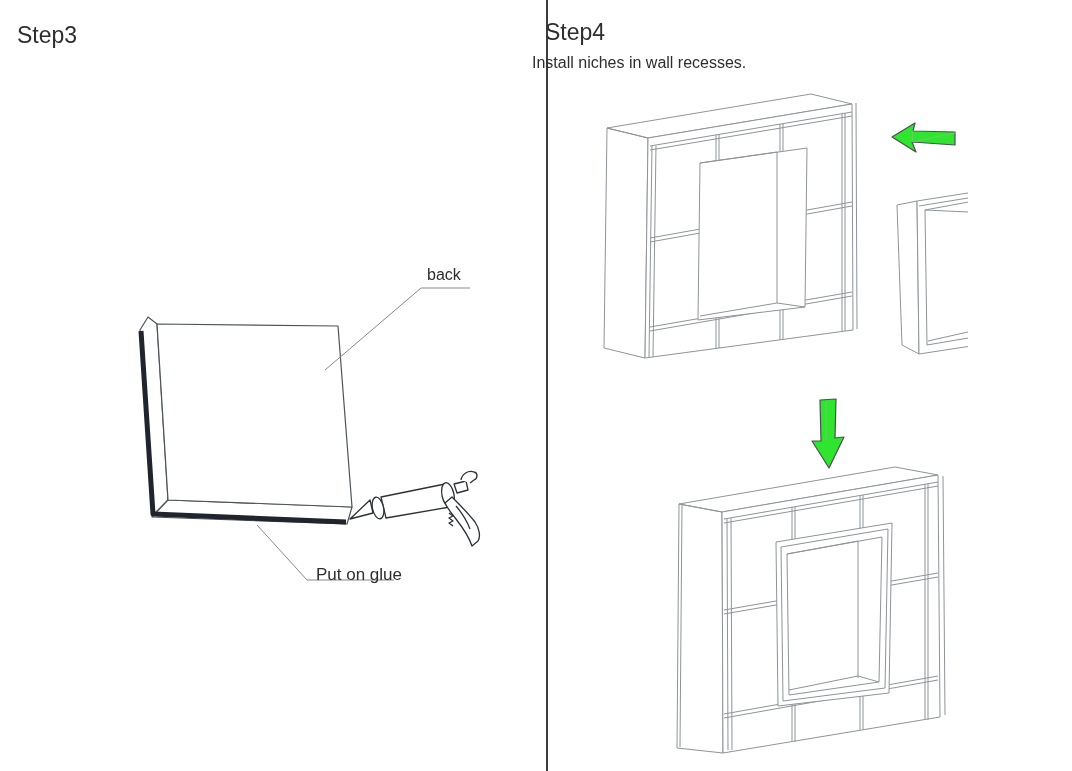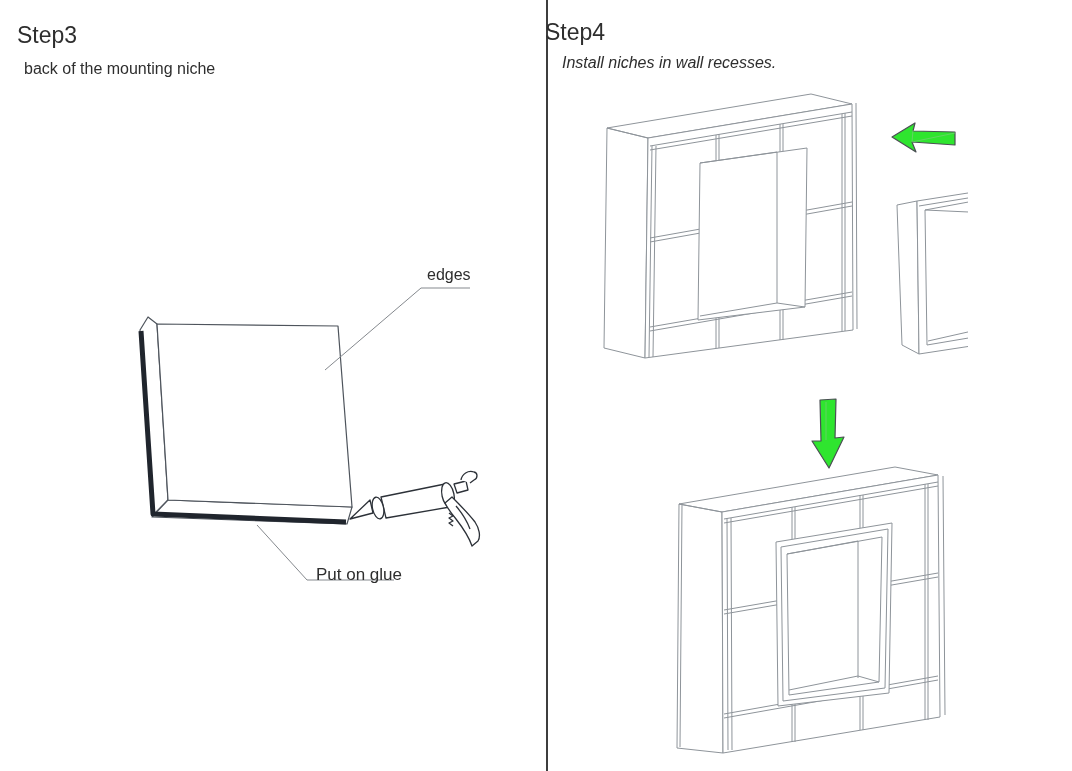--- a/index.html
+++ b/index.html
@@ -19,21 +19,20 @@
 </head>
 <body>
 
 <div class="page">
 
   <div class="divider"></div>
 
   <section>
     <div class="step-title" style="left:17px; top:22px;">Step3</div>
     <div class="instr" style="left:24px; top:59px;">
-      <div>back of the mounting niche</div>
     </div>
 
     <svg id="art-left" class="art" viewBox="0 0 547 771">
 
       <g fill="#ffffff" stroke="#4e545c" stroke-width="1.2" stroke-linejoin="round">
         <polygon points="157,324 148,317 140,330 153,515 168,500"></polygon>
         <polygon points="168,500 352,507 347,524 152,517"></polygon>
         <polygon points="157,324 338,326 352,507 168,500"></polygon>
       </g>
 
@@ -50,27 +49,27 @@
         <path fill="none" d="M456,506 C462,513 467,521 470,529"></path>
         <path fill="none" d="M449,513 l4,3 -4,2 4,3 -4,2 4,3"></path>
       </g>
 
       <g fill="none" stroke-width="1" stroke="#85898E">
         <path d="M325,370 L421,288 L470,288"></path>
         <path d="M257,525 L307,580 L394,580"></path>
       </g>
     </svg>
 
-    <div class="fig-label" style="left:427px; top:266px;">edges</div>
+    <div class="fig-label" style="left:427px; top:266px;">back</div>
     <div class="fig-label glue-label" style="left:316px; top:553px;margin-top:12px;">Put on glue</div>
   </section>
 
   <section>
     <div class="step-title" style="left:545px; top:19px;">Step4</div>
-    <div class="instr" style="left:562px; top:53px;font-style:italic;">Install niches in wall recesses.</div>
+    <div class="instr" style="left:532px; top:53px;">Install niches in wall recesses.</div>
 
     <svg id="art-right" class="art" viewBox="547 0 525 771">
 
       <g fill="none" stroke="#8e949a" stroke-width="1" stroke-linejoin="round">
         <polygon points="648,138 852,104 811,94 607,128"></polygon>
         <polygon points="648,138 607,128 604,348 645,358"></polygon>
         <polygon fill="#ffffff" points="648,138 852,104 853,330 645,358"></polygon>
         <path d="M856,103 L857,329"></path>
         <path d="M650,146 L852,112 M650,150 L852,116"></path>
         <path d="M652,146 L649,357 M656,146 L653,357"></path>

